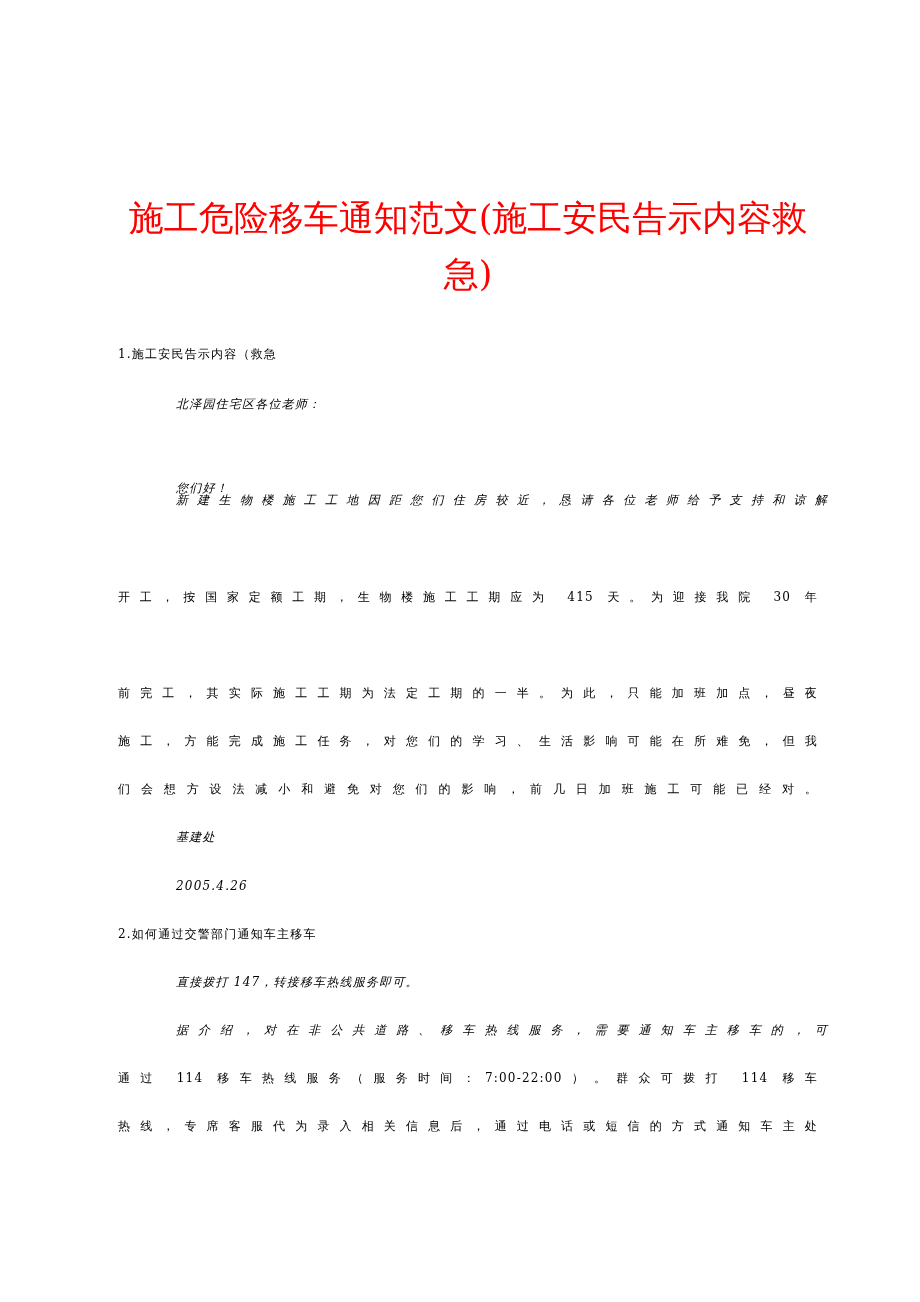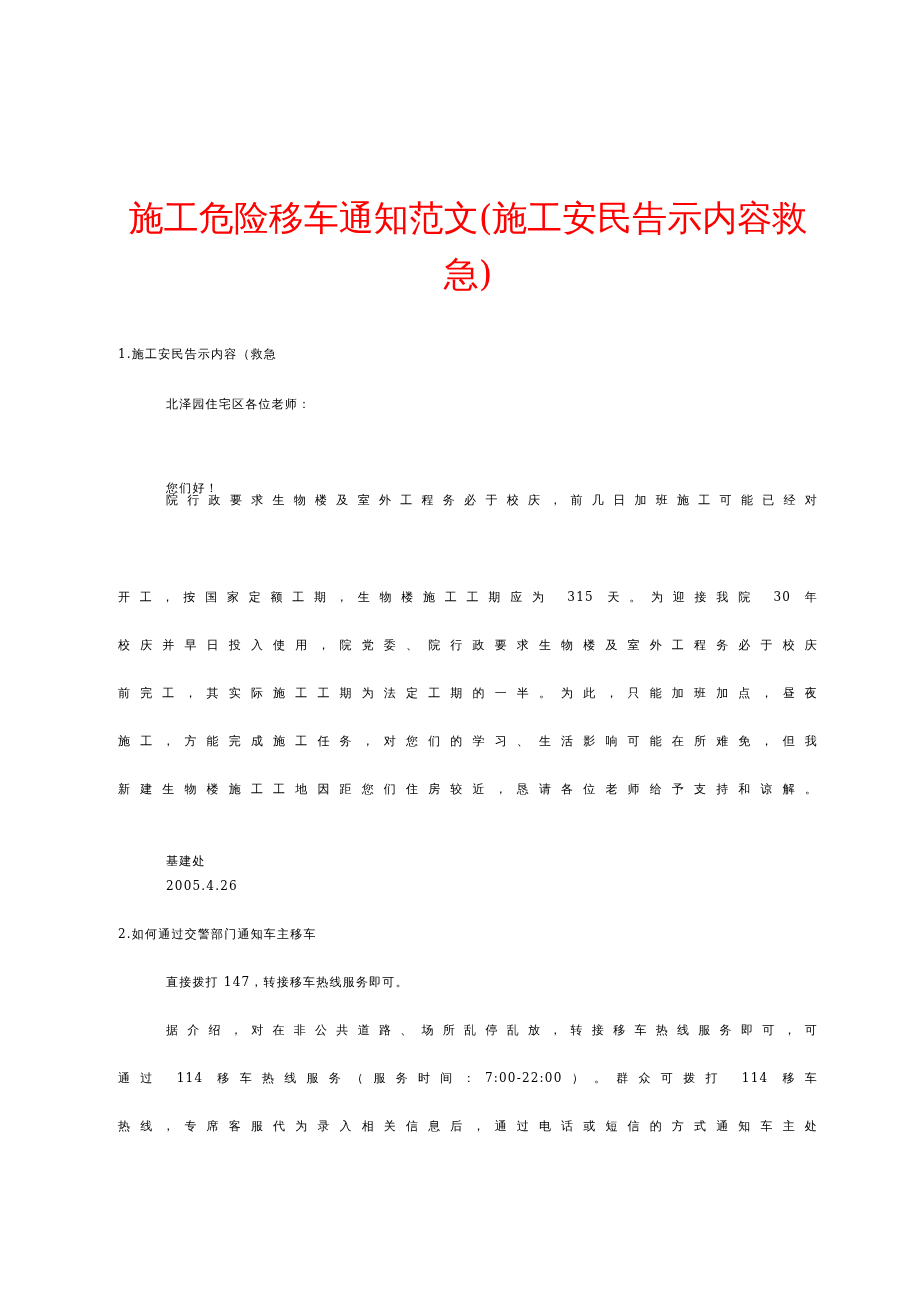--- a/index.html
+++ b/index.html
@@ -37,48 +37,47 @@
       font-weight: normal;
     }
     .line {
       position: absolute;
       left: 118px;
       font-size: 12px;
       line-height: 24px;
       white-space: nowrap;
       letter-spacing: 1.2px;
     }
-    .indent { left: 166px; }
+    .indent { left: 176px; font-style: italic; }
     .justify {
       width: 700px;
       text-align: justify;
       text-align-last: justify;
     }
   </style>
 </head>
 <body>
 
 <div class="page">
 
   <h1 class="title">施工危险移车通知范文(施工安民告示内容救急)</h1>
 
   <div class="line" style="top:342px;">1.施工安民告示内容（救急</div>
   <div class="line indent" style="top:392px;">北泽园住宅区各位老师：</div>
   <div class="line indent" style="top:440px;margin-top:36px;">您们好！</div>
 
-  <div class="line indent" style="top:488px; width:652px; text-align:justify; text-align-last:justify;">院行政要求生物楼及室外工程务必于校庆，前几日加班施工可能已经对</div>
-  <div class="line justify" style="top:585px;">开工，按国家定额工期，生物楼施工工期应为 315 天。为迎接我院 30 年</div>
-  <div class="line justify" style="top:633px;">校庆并早日投入使用，院党委、院行政要求生物楼及室外工程务必于校庆</div>
+  <div class="line indent" style="top:488px; width:652px; text-align:justify; text-align-last:justify;">新建生物楼施工工地因距您们住房较近，恳请各位老师给予支持和谅解</div>
+  <div class="line justify" style="top:585px;">开工，按国家定额工期，生物楼施工工期应为 415 天。为迎接我院 30 年</div>
   <div class="line justify" style="top:681px;">前完工，其实际施工工期为法定工期的一半。为此，只能加班加点，昼夜</div>
   <div class="line justify" style="top:729px;">施工，方能完成施工任务，对您们的学习、生活影响可能在所难免，但我</div>
-  <div class="line justify" style="top:777px;">新建生物楼施工工地因距您们住房较近，恳请各位老师给予支持和谅解。</div>
+  <div class="line justify" style="top:777px;">们会想方设法减小和避免对您们的影响，前几日加班施工可能已经对。</div>
 
-  <div class="line indent" style="top:825px;margin-top:24px;">基建处</div>
+  <div class="line indent" style="top:825px;">基建处</div>
   <div class="line indent" style="top:874px;">2005.4.26</div>
 
   <div class="line" style="top:922px;">2.如何通过交警部门通知车主移车</div>
   <div class="line indent" style="top:970px;">直接拨打 147，转接移车热线服务即可。</div>
 
-  <div class="line indent" style="top:1018px; width:652px; text-align:justify; text-align-last:justify;">据介绍，对在非公共道路、场所乱停乱放，转接移车热线服务即可，可</div>
+  <div class="line indent" style="top:1018px; width:652px; text-align:justify; text-align-last:justify;">据介绍，对在非公共道路、移车热线服务，需要通知车主移车的，可</div>
   <div class="line justify" style="top:1066px;">通过 114 移车热线服务（服务时间：7:00-22:00）。群众可拨打 114 移车</div>
   <div class="line justify" style="top:1114px;">热线，专席客服代为录入相关信息后，通过电话或短信的方式通知车主处</div>
 
 </div>
 
 </body></html>

